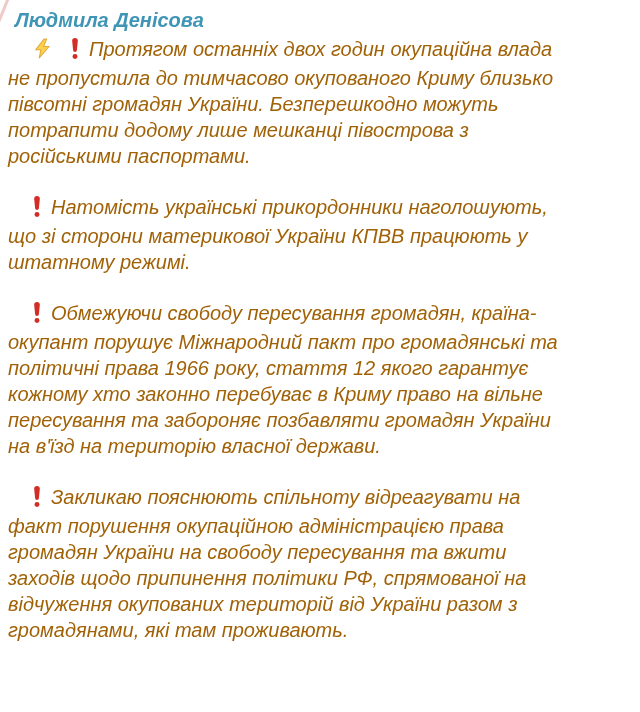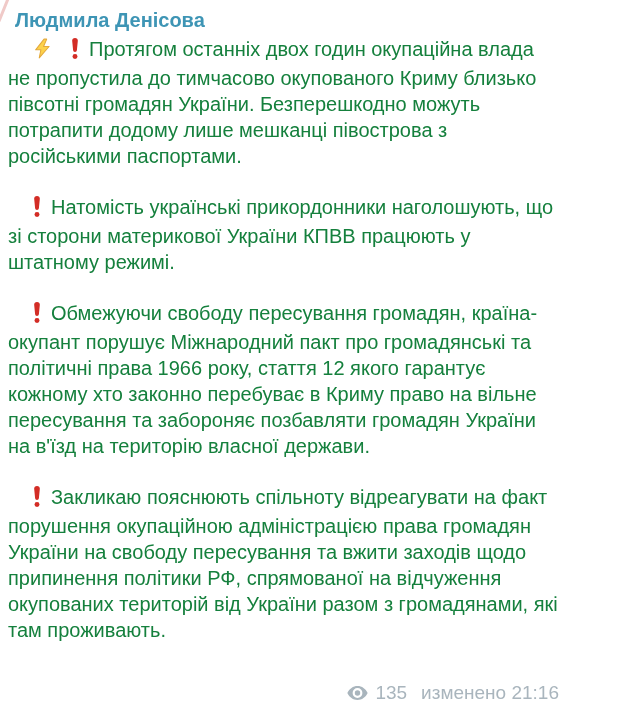--- a/index.html
+++ b/index.html
@@ -3,20 +3,21 @@
 <meta charset="utf-8">
 <style>
   html, body { margin: 0; padding: 0; background: #ffffff; }
   .screen {
     position: relative;
     width: 572px;
     height: 712px;
     background: #ffffff;
     overflow: hidden;
     font-family: "Liberation Sans", sans-serif;
+    font-style: italic;
   }
   .corner-artifact {
     position: absolute;
     top: -3px;
     left: 2px;
     width: 3px;
     height: 26px;
     background: #f0cac8;
     border-radius: 2px;
     transform: rotate(22deg);
@@ -25,21 +26,21 @@
     color: #3e95b5;
     font-weight: 600;
     font-size: 20px;
     line-height: 26px;
     padding: 7px 12px 0 15px;
   }
   .msg-body {
     padding: 3px 12px 0 8px;
     font-size: 20px;
     line-height: 26px;
-    color: #15803d;
+    color: #a16207;
   }
   .para {
     margin: 0 0 25px 0;
     text-indent: 12px;
   }
   .para:last-child { margin-bottom: 0; }
   .para .ptext { text-indent: 0; }
   .icon { display: inline-block; vertical-align: -3px; }
   .icon.zap  { margin-right: 5px; }
   .icon.excl { margin-right: 9px; }
@@ -94,24 +95,14 @@
 
     <p class="para">
       <span class="icon excl"><svg width="10" height="21" viewBox="0 0 10 23">
             <path d="M5 0C6.9 0 8.3 1.2 8.1 3.1L7.1 13.2C7 14.5 6.1 15.3 5 15.3S3 14.5 2.9 13.2L1.9 3.1C1.7 1.2 3.1 0 5 0Z" fill="#d32d26"></path>
             <circle cx="5" cy="20.3" r="2.7" fill="#d32d26"></circle>
           </svg></span><span class="ptext">Закликаю пояснюють спільноту відреагувати на факт порушення окупаційною адміністрацією права громадян України на свободу пересування та вжити заходів щодо припинення політики РФ, спрямованої на відчуження окупованих територій від України разом з громадянами, які там проживають.</span>
     </p>
 
   </div>
 
-  <div class="meta">
-    <span class="eye">
-        <svg width="21" height="14" viewBox="0 0 24 16">
-          <path d="M12 0C7 0 2.7 3.1 0.4 8 2.7 12.9 7 16 12 16s9.3-3.1 11.6-8C21.3 3.1 17 0 12 0zm0 13.6A5.6 5.6 0 1 1 12 2.4a5.6 5.6 0 0 1 0 11.2z" fill="#a9b5bd"></path>
-          <circle cx="12" cy="8" r="3.1" fill="#a9b5bd"></circle>
-        </svg>
-      </span>
-    <span class="views">135</span>
-    <span class="edited">изменено 21:16</span>
-  </div>
 
 </div>
 
 </body></html>

